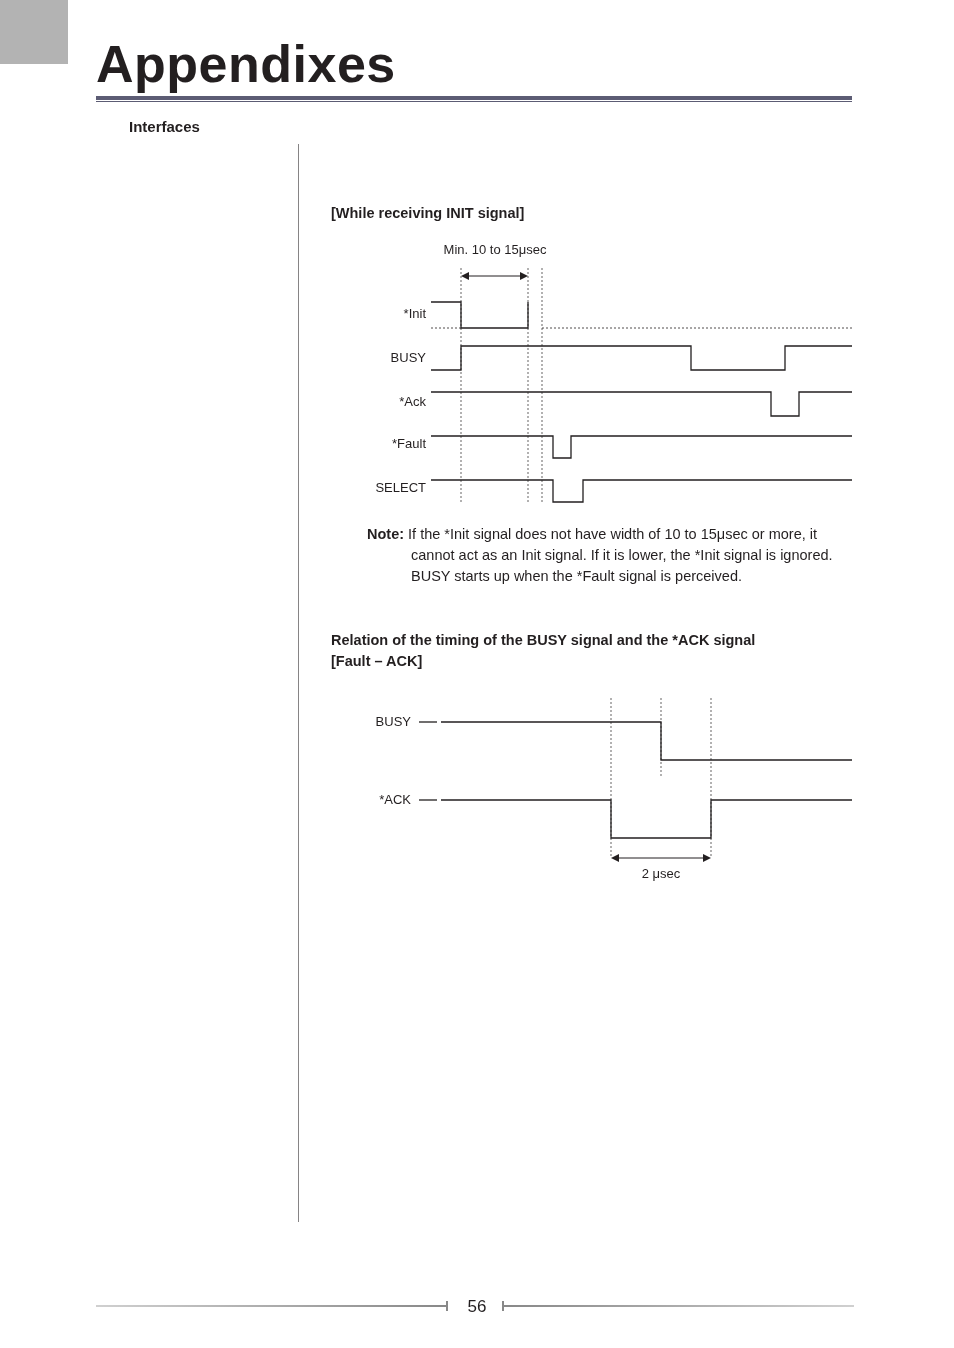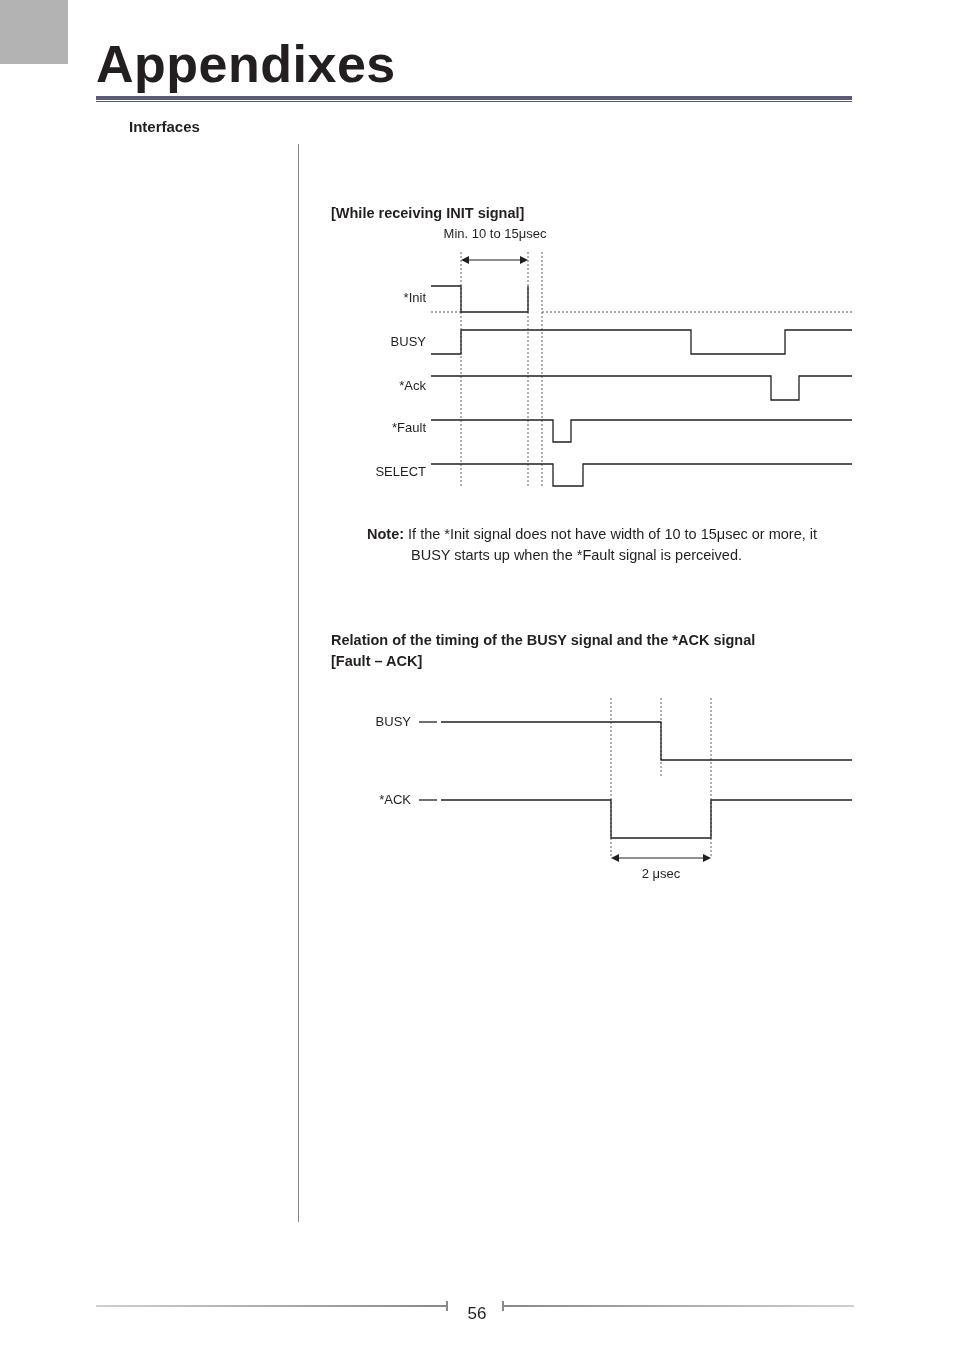--- a/index.html
+++ b/index.html
@@ -55,21 +55,21 @@
   }
   .diagram1-title {
     position: absolute;
     left: 331px; top: 205px;
     font-size: 14.5px;
     font-weight: 700;
     text-align: right;
   }
   .diagram1 {
     position: absolute;
-    left: 331px; top: 224px;
+    left: 331px; top: 240px;
     width: 521px; height: 268px;
   }
   .diagram1 svg { width: 100%; height: 100%; overflow: visible; }
   .sig-label {
     font-size: 13px;
     fill: #231f20;
     text-anchor: end;
   }
   .note-block {
     position: absolute;
@@ -126,21 +126,20 @@
     width: 2px; height: 10px;
     background: #888;
   }
   .footer .pagenum {
     position: absolute;
     left: 0; width: 954px;
     text-align: center;
     top: 3px;
     font-size: 17px;
     font-family: "Segoe UI", sans-serif;
-    margin-top: 7px;
   }
 </style>
 </head>
 <body>
 
 <div class="left-gray-tab"></div>
 
 <div class="page-title">Appendixes</div>
 <div class="hr-thick"></div>
 <div class="hr-thin"></div>
@@ -181,20 +180,21 @@
   <text class="sig-label" x="95" y="252">SELECT</text>
   <path d="M 100 240 L 222 240 L 222 262 L 252 262 L 252 240 L 521 240" fill="none" stroke="#231f20" stroke-width="1.3"></path>
 </svg>
 </div>
 
 <div class="note-block">
   <div>
     <span class="note-tag">Note:</span>
     <span>If the *Init signal does not have width of 10 to 15μsec or more, it</span>
   </div>
+  <div class="note-body-line2">cannot act as an Init signal. If it is lower, the *Init signal is ignored.</div>
   <div class="note-body-line3">BUSY starts up when the *Fault signal is perceived.</div>
 </div>
 
 <div class="diagram2-title">
   <span>Relation of the timing of the BUSY signal and the *ACK signal</span><br>
   <span>[Fault – ACK]</span>
 </div>
 
 <div class="diagram2">
 <svg viewBox="0 0 521 220">

